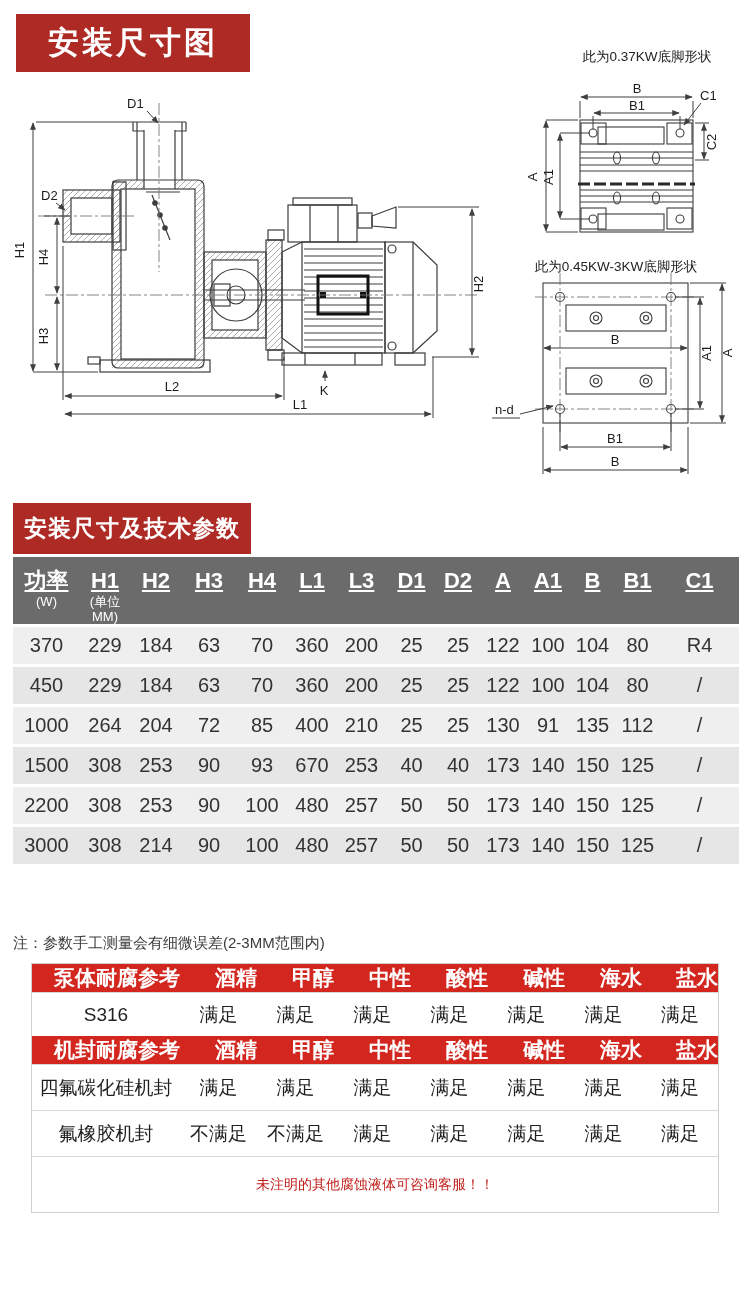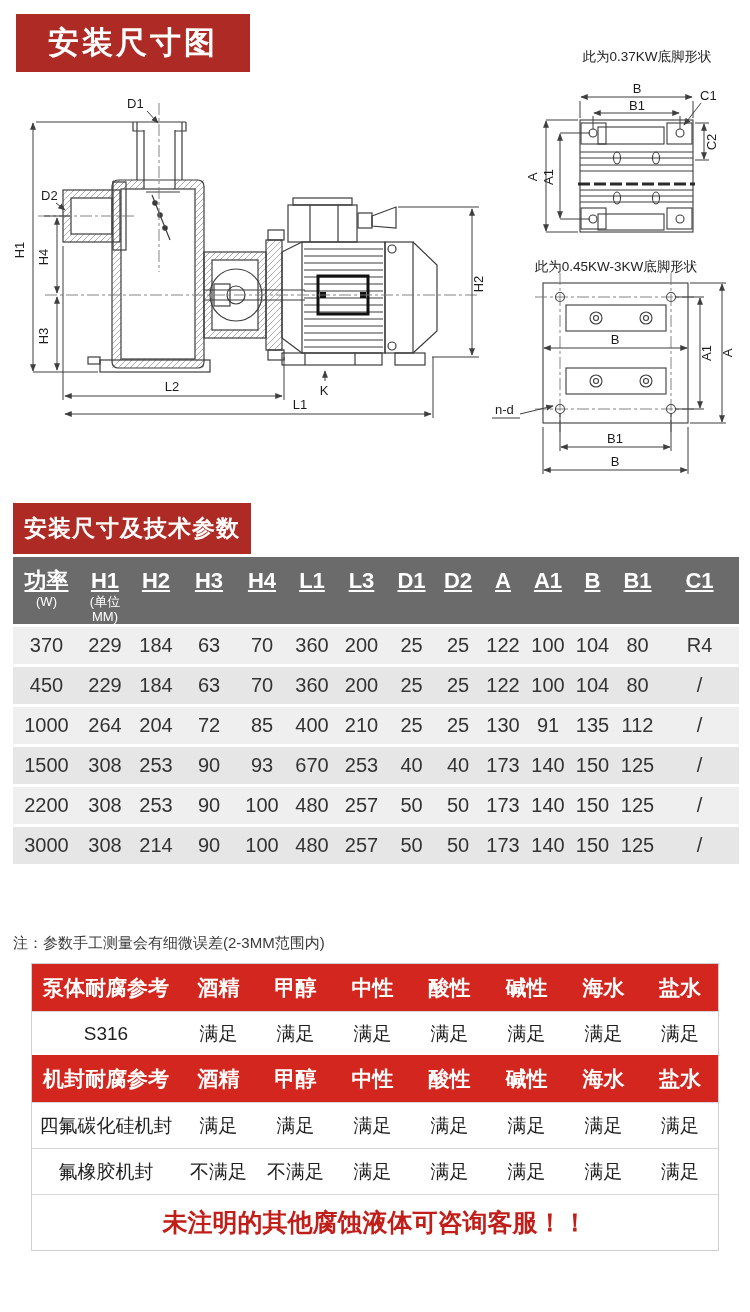--- a/index.html
+++ b/index.html
@@ -37,29 +37,29 @@
     position:absolute;left:13px;top:898px;font-size:15px;color:#3b3b3b;z-index:2;margin-top:36px;
   }
 
   
   .cor-wrap{
     position:absolute;left:31px;top:963px;width:688px;box-sizing:border-box;
     border:1px solid #cfcfcf;background:#fff;z-index:2;
   }
   table.cor{width:100%;border-collapse:collapse;text-align:center;table-layout:fixed;}
   table.cor th{
-    background:var(--corrosion_header_bg,#d2261e);color:#fff;height:47px;
-    font-size:21px;font-weight:bold;padding:0;
+    background:var(--corrosion_header_bg,#d2261e);color:#fff;height:28px;
+    font-size:21px;font-weight:bold;padding:0;text-align:right;
   }
   table.cor td{
     height:43px;font-size:19px;color:#1f1f1f;border-top:1px solid #d8d8d8;padding:0;
   }
   table.cor tr.seal-row td{height:45px;}
   table.cor td.notice{
-    color:var(--notice_text,#c11e19);font-weight:bold;font-size:25px;height:55px;
+    color:var(--notice_text,#c11e19);font-weight:normal;font-size:14px;height:55px;
   }
 </style>
 </head>
 <body>
 
 <div id="badge1" class="badge">安装尺寸图</div>
 
 <svg id="drawing-svg" width="750" height="492" viewBox="0 0 750 492">
   <defs>
     <pattern id="hatch" width="6" height="6" patternUnits="userSpaceOnUse">

